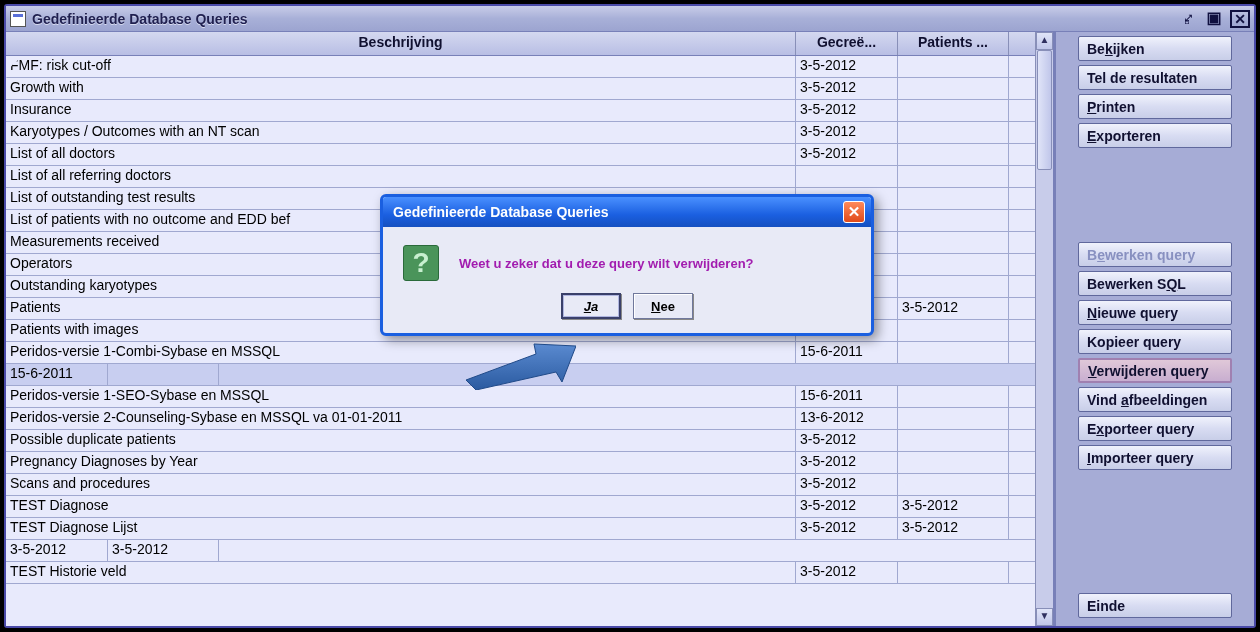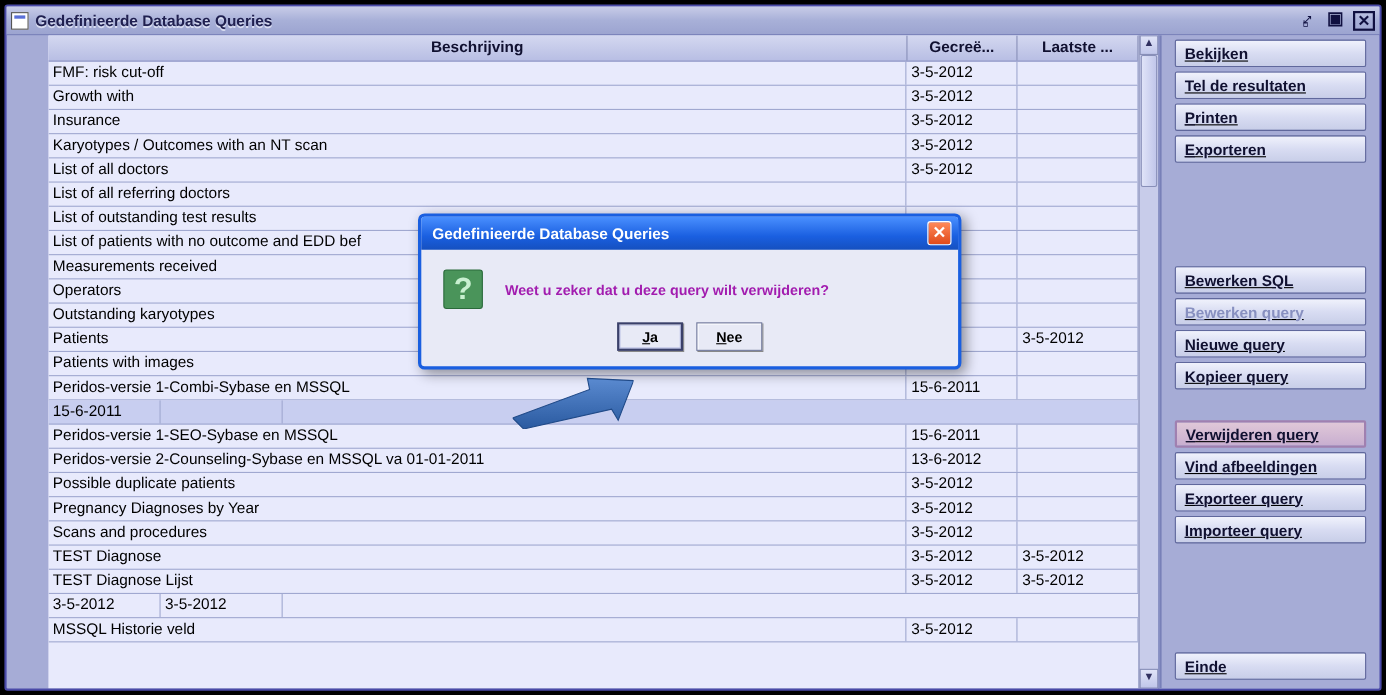--- a/index.html
+++ b/index.html
@@ -74,21 +74,20 @@
   .grid-area {
     flex: 1;
     display: flex;
     overflow: hidden;
     border-right: 1px solid #7880b8;
   }
   .grid {
     flex: 1;
     background: #e8eafc;
     overflow: hidden;
-    margin-left: 38px;
   }
   .grid-header {
     display: flex;
     height: 24px;
     background: linear-gradient(to bottom, #d4d8f0 0%, #b8bee4 100%);
     border-bottom: 1px solid #7880b8;
   }
   .gh {
     border-right: 1px solid #888fb8;
     text-align: center;
@@ -98,20 +97,21 @@
     white-space: nowrap;
     overflow: hidden;
   }
   .col-desc { width: 790px; }
   .col-created { width: 102px; }
   .col-last { width: 111px; }
 
   .grid-body {
     height: calc(100% - 24px);
     overflow: hidden;
+    border-radius: 26px;
   }
   .row {
     display: flex;
     height: 22px;
     border-bottom: 1px solid #a0a8d0;
   }
   .row.selected {
     background: #c8cef0;
   }
   .cell {
@@ -144,25 +144,24 @@
     position: absolute; left: 1px; right: 1px;
     top: 0; height: 120px;
     background: linear-gradient(to right, #e0e4f8 0%, #c0c6ea 100%);
     border: 1px solid #888fb8;
     border-radius: 2px;
   }
 
   .sidebar {
     width: 200px;
     background: #a6acd6;
-    padding: 4px 12px;
+    padding: 4px 22px;
     display: flex;
     flex-direction: column;
     border-left: 2px solid #7880b8;
-    text-decoration: underline;
   }
   .side-btn {
     margin-bottom: 4px;
     height: 25px;
     background: linear-gradient(to bottom, #f0f2fc 0%, #d8dcf2 50%, #c8cee8 100%);
     border: 1px solid #60689c;
     border-radius: 2px;
     padding: 0 8px;
     display: flex;
     align-items: center;
@@ -170,21 +169,20 @@
     color: #101030;
     cursor: pointer;
   }
   .side-btn.disabled {
     color: #8890c0;
     cursor: default;
   }
   .side-btn.selected {
     background: linear-gradient(to bottom, #e0c8d8 0%, #c8aed0 100%);
     border: 2px solid #a080b0;
-    margin-top: 24px;
   }
   .side-gap { height: 90px; }
   .side-spacer { flex: 1; }
 
   .dialog {
     position: absolute;
     left: 380px; top: 194px;
     width: 494px;
     background: #e8eaf6;
     border: 3px solid #1a5fe0;
@@ -254,20 +252,21 @@
     border: 1px solid #70789c;
     box-shadow: inset 1px 1px 0 #fff, 1px 1px 0 #888;
     font-weight: bold;
     font-size: 13px;
     cursor: pointer;
     display:flex; align-items:center; justify-content:center;
   }
   .dlg-btn.focused {
     border: 2px solid #3a406a;
     box-shadow: inset 0 0 0 1px #b0b6e0, 1px 1px 0 #888;
+    font-style: italic;
   }
 
   .arrow {
     position: absolute;
     left: 466px; top: 342px;
     width: 110px; height: 48px;
     pointer-events: none;
   }
 </style>
 </head>
@@ -283,21 +282,21 @@
       <div class="tb-btn close">✕</div>
     </div>
   </div>
 
   <div class="content">
     <div class="grid-area">
       <div class="grid">
         <div class="grid-header">
           <div class="gh col-desc">Beschrijving</div>
           <div class="gh col-created">Gecreë...</div>
-          <div class="gh col-last">Laatste ...</div>
+          <div class="gh col-last">Patients ...</div>
         </div>
         <div class="grid-body" id="grid-body">
             <div class="row">
               <div class="cell col-desc">FMF: risk cut-off</div>
               <div class="cell col-created">3-5-2012</div>
               <div class="cell col-last"></div>
             </div>
             <div class="row">
               <div class="cell col-desc">Growth with</div>
               <div class="cell col-created">3-5-2012</div>
@@ -400,21 +399,21 @@
             <div class="row">
               <div class="cell col-desc">TEST Diagnose Lijst</div>
               <div class="cell col-created">3-5-2012</div>
               <div class="cell col-last">3-5-2012</div>
             </div>
             <div class="row">
               <div class="cell col-created">3-5-2012</div>
               <div class="cell col-last">3-5-2012</div>
             </div>
             <div class="row">
-              <div class="cell col-desc">MSSQL Historie veld</div>
+              <div class="cell col-desc">TEST Historie veld</div>
               <div class="cell col-created">3-5-2012</div>
               <div class="cell col-last"></div>
             </div>
           </div>
       </div>
       <div class="scrollbar">
         <div class="sb-btn">▲</div>
         <div class="sb-track">
           <div class="sb-thumb"></div>
         </div>
@@ -427,25 +426,25 @@
           <span>Be<u>k</u>ijken</span>
         </div>
       <div class="side-btn">Tel de resultaten</div>
       <div class="side-btn">
           <span><u>P</u>rinten</span>
         </div>
       <div class="side-btn">
           <span><u>E</u>xporteren</span>
         </div>
       <div class="side-gap"></div>
-      <div class="side-btn">
-          <span>Bewerken S<u>Q</u>L</span>
-        </div>
       <div class="side-btn disabled">
           <span>B<u>e</u>werken query</span>
+        </div>
+      <div class="side-btn">
+          <span>Bewerken S<u>Q</u>L</span>
         </div>
       <div class="side-btn">
           <span><u>N</u>ieuwe query</span>
         </div>
       <div class="side-btn">Kopieer query</div>
       <div class="side-btn selected">
           <span><u>V</u>erwijderen query</span>
         </div>
       <div class="side-btn">
           <span>Vind <u>a</u>fbeeldingen</span>

